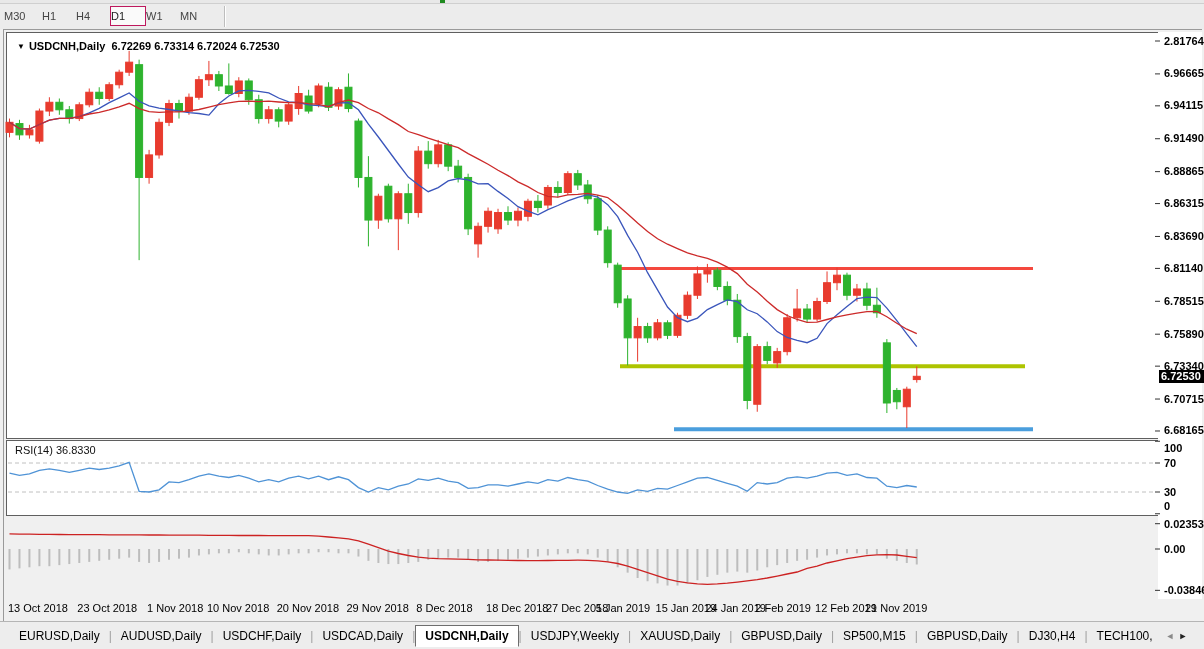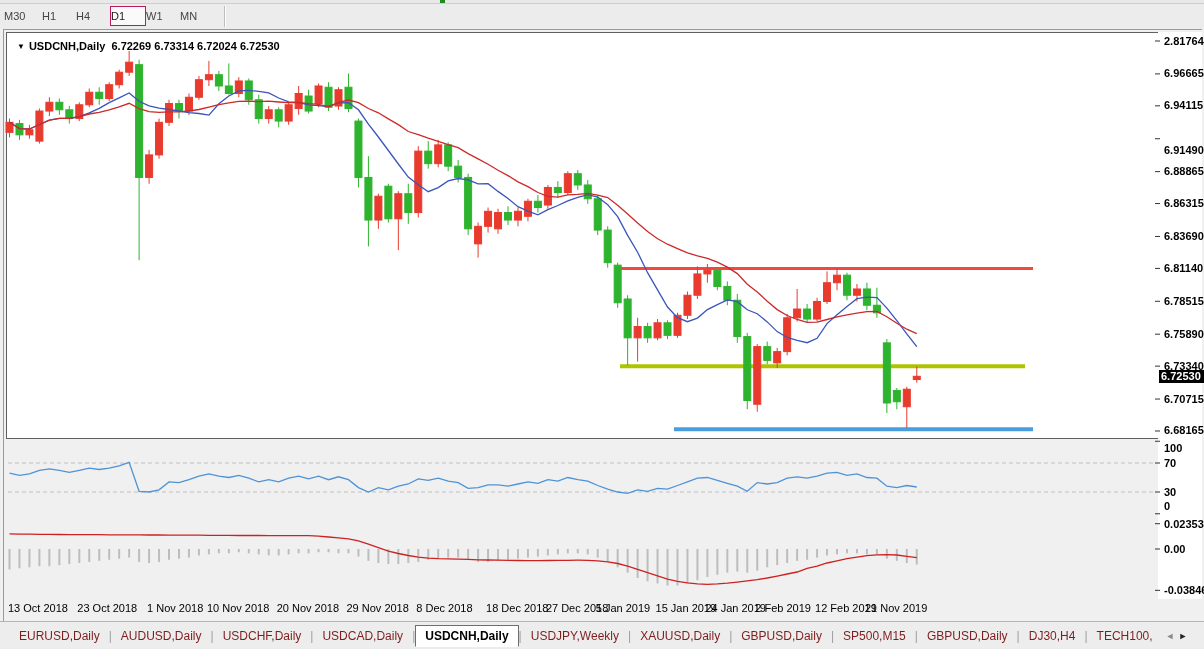--- a/index.html
+++ b/index.html
@@ -27,21 +27,21 @@
   #chart-title .tri{font-size:8px;vertical-align:1px;margin-right:4px;}
   .ind-label{position:absolute;left:8px;top:3px;font-size:11px;color:#111;white-space:nowrap;z-index:4;}
   .ylab{position:absolute;font-size:11px;font-weight:bold;color:#000;white-space:nowrap;}
   .xlab{position:absolute;top:3px;font-size:11px;color:#000;white-space:nowrap;}
   #last-tag{position:absolute;left:0px;width:46px;height:13px;background:#000;color:#fff;
     font-size:11px;font-weight:bold;line-height:13px;padding-left:2px;z-index:6;}
   #chart-svg{position:absolute;left:0;top:0;z-index:3;pointer-events:none;}
   
   #tab-bar{left:0;top:621px;width:1204px;height:28px;background:#ededed;border-top:1px solid #b5b5b5;
     display:flex;align-items:center;padding-left:10px;box-sizing:border-box;}
-  .tab{font-size:12px;color:#7f1d1d;padding:3px 9px;white-space:nowrap;cursor:default;}
+  .tab{font-size:12px;color:#000000;padding:3px 9px;white-space:nowrap;cursor:default;}
   .tab.active{background:#fff;border:1px solid #6e6e6e;border-bottom-color:#fff;font-weight:bold;color:#000;}
   .tab-sep{color:#9f9f9f;font-size:12px;}
   .tab-scroll{margin-left:4px;font-size:9px;color:#222;}
   .tab-scroll.dim{color:#8a8a8a;}
 </style>
 </head>
 <body>
 
 <div id="top-strip" class="abs">
     <span class="dot"></span>
@@ -55,20 +55,23 @@
     <div class="tf-btn">W1</div>
     <div class="tf-btn">MN</div>
     <div class="tf-sep"></div>
   </div>
 
 <div id="frame" class="abs">
   <div id="panel-main" class="panel">
     <div id="chart-title" class="abs">
       <span class="tri">▼</span><span>USDCNH,Daily</span>&nbsp;&nbsp;<span>6.72269 6.73314 6.72024 6.72530</span>
     </div>
+  </div>
+  <div id="panel-rsi" class="panel">
+    <div class="ind-label">RSI(14) 36.8330</div>
   </div>
   <div id="axis-col" class="abs"></div>
   <div id="date-strip" class="abs">
       <div class="xlab" style="left: 4px;">13 Oct 2018</div>
       <div class="xlab" style="left: 73.29px;">23 Oct 2018</div>
       <div class="xlab" style="left: 143.08px;">1 Nov 2018</div>
       <div class="xlab" style="left: 202.9px;">10 Nov 2018</div>
       <div class="xlab" style="left: 272.69px;">20 Nov 2018</div>
       <div class="xlab" style="left: 342.48px;">29 Nov 2018</div>
       <div class="xlab" style="left: 412.27px;">8 Dec 2018</div>
@@ -384,21 +387,21 @@
       <line x1="1151" y1="433" x2="1156" y2="433" stroke="#333" stroke-width="1"></line>
       <line x1="1151" y1="462" x2="1156" y2="462" stroke="#333" stroke-width="1"></line>
       <line x1="1151" y1="483.75" x2="1156" y2="483.75" stroke="#333" stroke-width="1"></line>
       <line x1="1151" y1="493.70095" x2="1156" y2="493.70095" stroke="#333" stroke-width="1"></line>
       <line x1="1151" y1="519" x2="1156" y2="519" stroke="#333" stroke-width="1"></line>
       <line x1="1151" y1="560.35095" x2="1156" y2="560.35095" stroke="#333" stroke-width="1"></line>
     </svg>
 <div class="ylab " style="left: 1160px; top: 4.5px;">2.81764</div>
     <div class="ylab " style="left: 1160px; top: 37.3912px;">6.96665</div>
     <div class="ylab " style="left: 1160px; top: 69.3427px;">6.94115</div>
-    <div class="ylab " style="left: 1160px; top: 102.234px; margin-top: 12px;">6.91490</div>
+    <div class="ylab " style="left: 1160px; top: 102.234px;">6.91490</div>
     <div class="ylab " style="left: 1160px; top: 135.125px;">6.88865</div>
     <div class="ylab " style="left: 1160px; top: 167.077px;">6.86315</div>
     <div class="ylab " style="left: 1160px; top: 199.968px;">6.83690</div>
     <div class="ylab " style="left: 1160px; top: 231.919px;">6.81140</div>
     <div class="ylab " style="left: 1160px; top: 264.811px;">6.78515</div>
     <div class="ylab " style="left: 1160px; top: 297.702px;">6.75890</div>
     <div class="ylab " style="left: 1160px; top: 329.654px;">6.73340</div>
     <div class="ylab " style="left: 1160px; top: 362.545px;">6.70715</div>
     <div class="ylab " style="left: 1160px; top: 394.496px;">6.68165</div>
     <div class="ylab " style="left: 1160px; top: 412px;">100</div>

